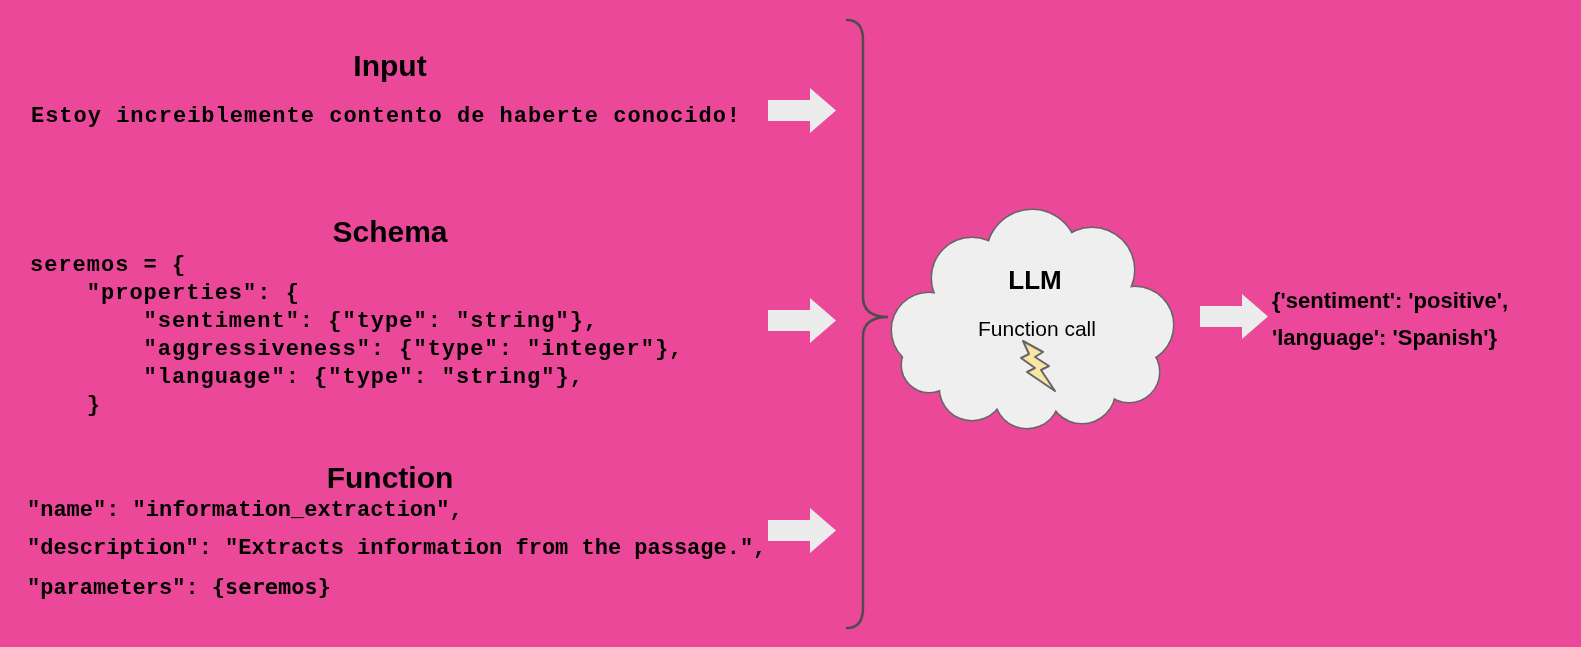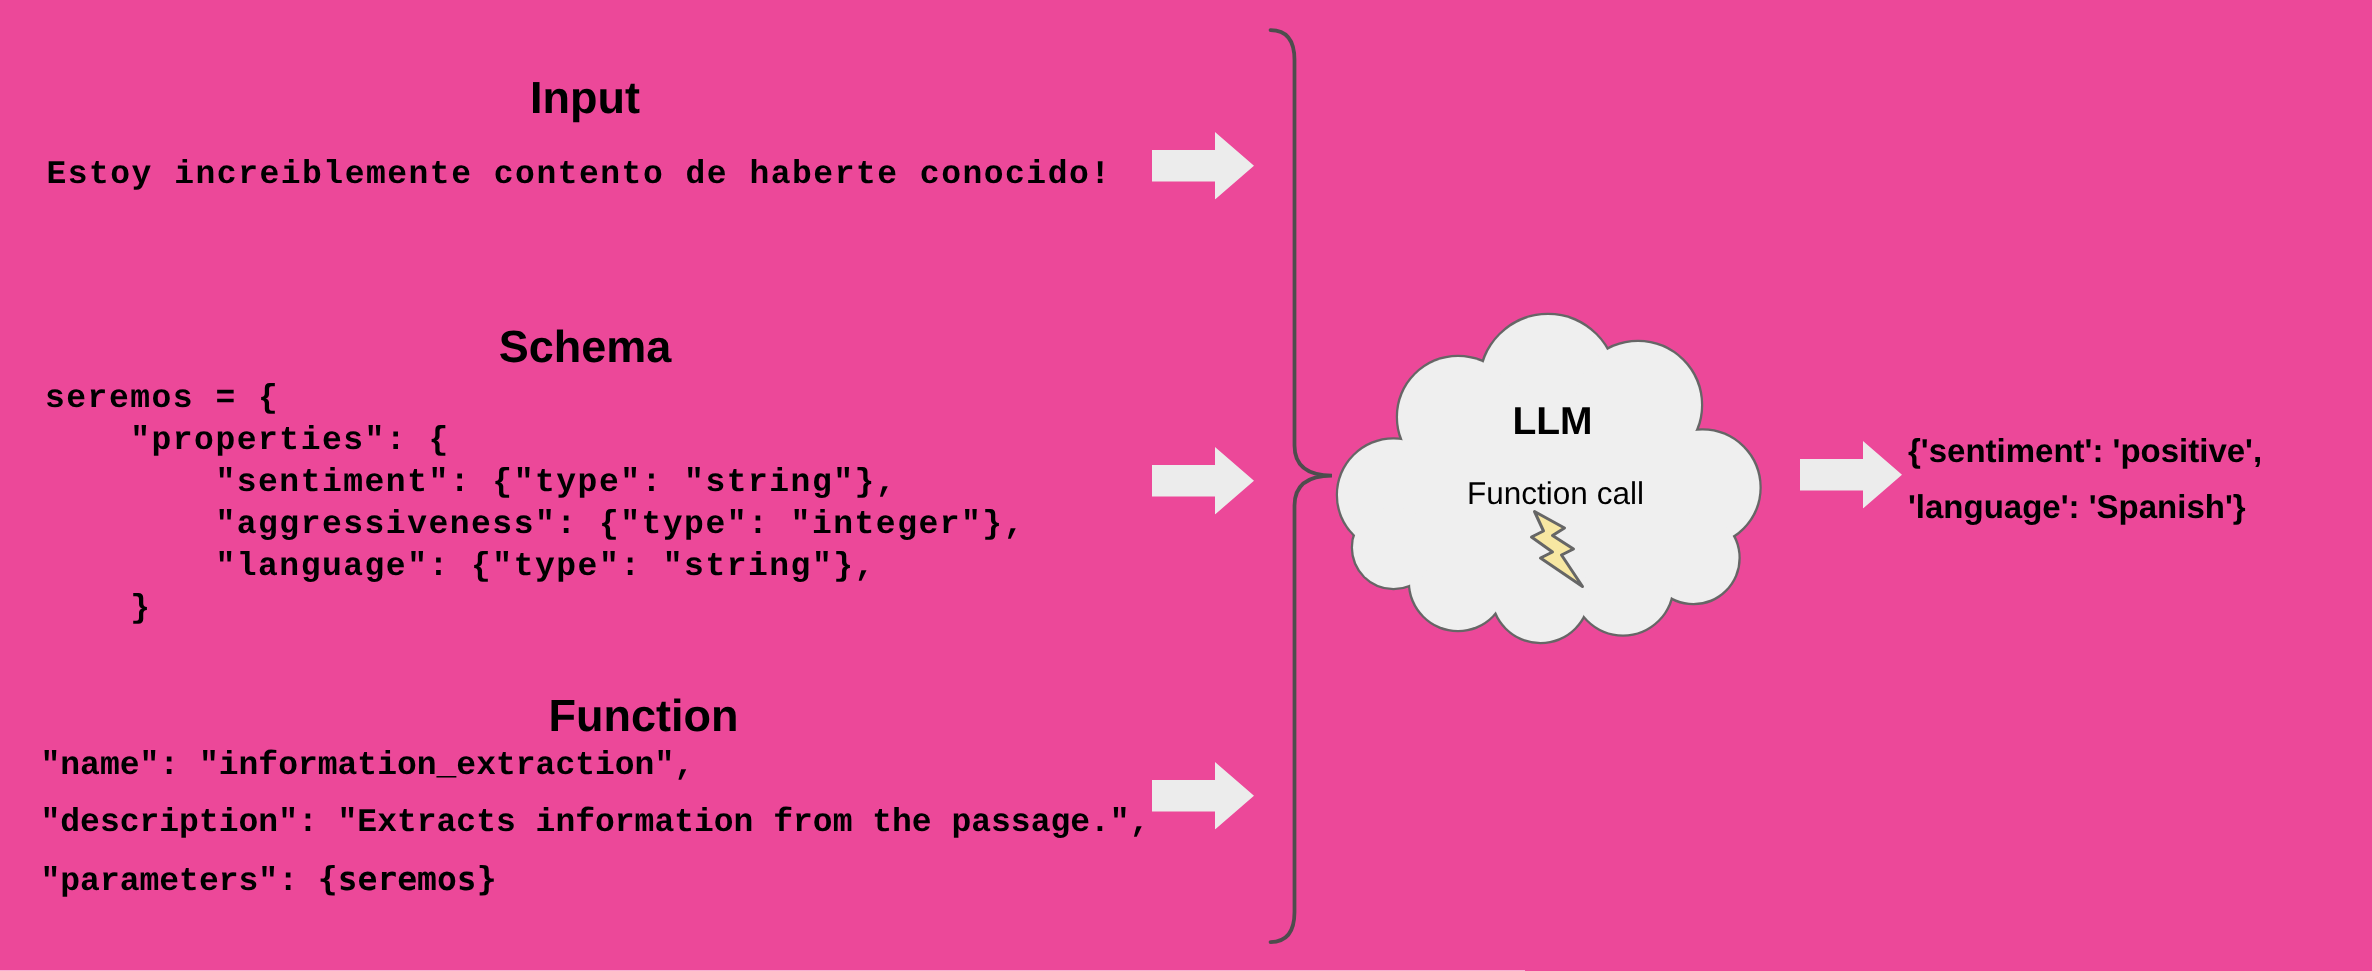--- a/index.html
+++ b/index.html
@@ -71,21 +71,21 @@
   <div class="abs section-title" style="top:214px;">Schema</div>
   <div class="abs mono schema-code" style="top:252px;">
     <div class="code-line">seremos = {</div>
     <div class="code-line">    "properties": {</div>
     <div class="code-line">        "sentiment": {"type": "string"},</div>
     <div class="code-line">        "aggressiveness": {"type": "integer"},</div>
     <div class="code-line">        "language": {"type": "string"},</div>
     <div class="code-line">    }</div>
   </div>
 
-  <div class="abs section-title" style="top:460px;padding-left:39px;">Function</div>
+  <div class="abs section-title" style="top:460px;">Function</div>
   <div class="abs mono function-code" style="top:492px;">
     <div class="code-line">"name": "information_extraction",</div>
     <div class="code-line">"description": "Extracts information from the passage.",</div>
     <div class="code-line"><span>"parameters": </span><span class="var-font">{seremos}</span></div>
   </div>
 
   <svg class="abs" style="left:768px; top:88px;" width="68" height="45" viewBox="0 0 68 45">
     <polygon points="0,12 42,12 42,0 68,22.5 42,45 42,33 0,33" fill="#ececec"></polygon>
   </svg>
   <svg class="abs" style="left:768px; top:298px;" width="68" height="45" viewBox="0 0 68 45">

